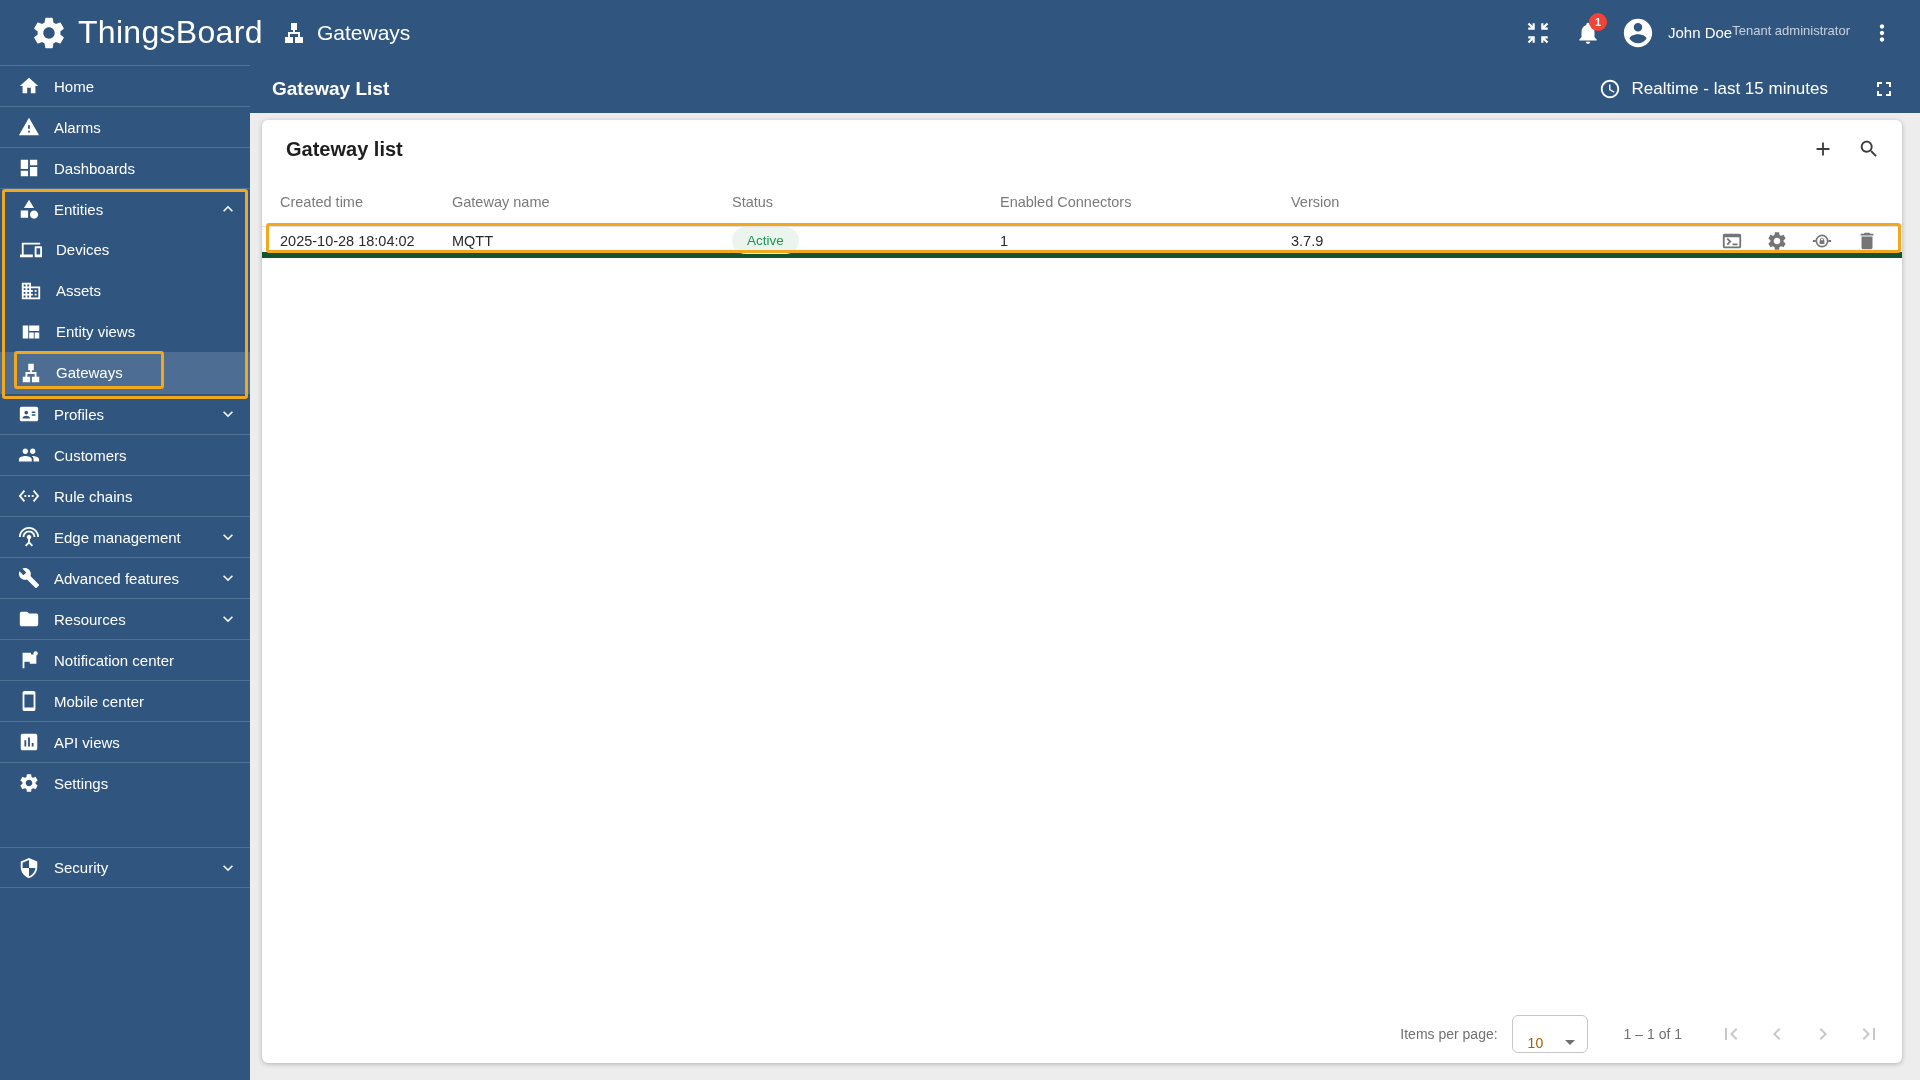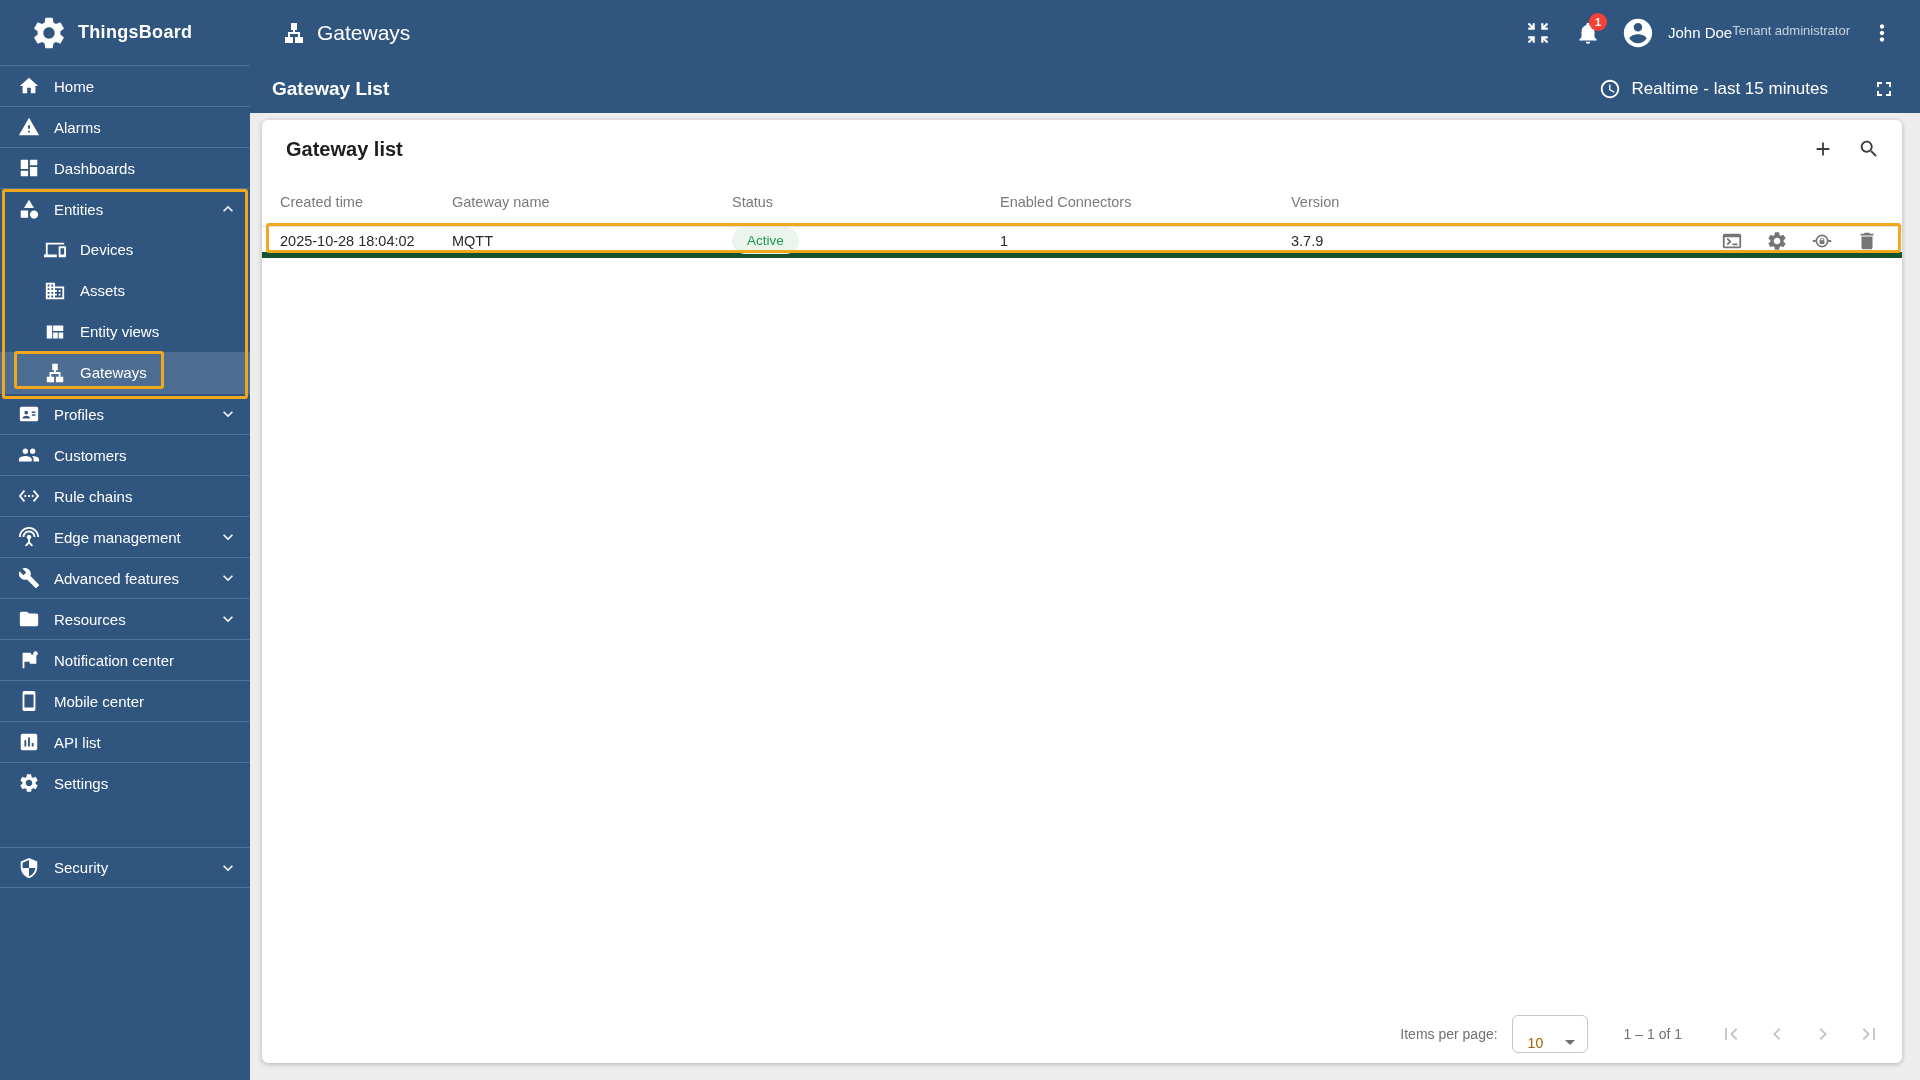--- a/index.html
+++ b/index.html
@@ -9,42 +9,42 @@
     font-family:"Liberation Sans", sans-serif; background:#ededed; color:#222;
   }
   svg { display:block; width:100%; height:100%; fill:currentColor; }
   .icon { display:inline-flex; flex:none; }
 
   
   .topbar { position:absolute; left:0; top:0; width:1920px; height:65px;
     background:#305680; color:#fff; display:flex; align-items:center; z-index:6; }
   .brand { width:250px; flex:none; display:flex; align-items:center; gap:10px; padding-left:30px; }
   .brand-logo { width:38px; height:38px; color:#fff; }
-  .brand-name { font-size:18px; font-weight:700; letter-spacing:.3px;text-align:right; }
+  .brand-name { font-size:32px; font-weight:400; letter-spacing:.3px;text-align:right; }
   .page-head { display:flex; align-items:center; gap:11px; margin-left:32px; font-size:21px; font-weight:500; }
   .page-head .icon { width:24px; height:24px; }
   .topbar-right { margin-left:auto; display:flex; align-items:center; gap:6px; padding-right:16px; }
   .tb-btn { width:44px; height:44px; display:flex; align-items:center; justify-content:center;
     background:none; border:none; color:#fff; cursor:pointer; position:relative; padding:0; }
   .tb-btn .icon { width:26px; height:26px; }
   .badge { position:absolute; top:2px; right:3px; min-width:18px; height:18px; border-radius:9px;
     background:#f44336; color:#fff; font-size:11px; font-weight:700; display:flex;
     align-items:center; justify-content:center; padding:0 4px; }
   .user-block { display:flex; flex-direction:row; line-height:1.3; margin:0 4px 0 2px; text-align:left; }
   .user-name { font-size:15px; color:#fff; }
   .user-role { font-size:13px; color:rgba(255,255,255,.72); }
 
   
   .sidebar { position:absolute; left:0; top:65px; width:250px; bottom:0; background:#305680;
     color:#fff; z-index:4; }
   .nav-item { height:41px; display:flex; align-items:center; gap:14px; padding:0 12px 0 18px;
     font-size:15px; font-weight:500; cursor:pointer; position:relative; }
   .nav-item.divided { border-top:1px solid rgba(255,255,255,.16); }
   .nav-item.last { border-bottom:1px solid rgba(255,255,255,.16);margin-top:44px; }
-  .nav-item.child { padding-left:44px; }
+  .nav-item.child { padding-left:20px; }
   .nav-item.active { background:rgba(255,255,255,.14); }
   .nav-icon { width:22px; height:22px; color:#fff; }
   .nav-label { flex:1; white-space:nowrap; }
   .nav-chevron { width:20px; height:20px; color:#fff; opacity:.95; }
   .nav-group { position:relative; }
 
   
   .hl { position:absolute; border:3px solid #f2a81d; border-radius:3px; pointer-events:none; z-index:9; }
   .hl-entities { left:2px; right:2px; top:1px; bottom:-6px; }
   .hl-gateways { left:14px; right:86px; top:-1px; bottom:4px; }
@@ -434,21 +434,21 @@
         </svg>
       </span>
     <span class="nav-label">Mobile center</span>
   </div>
   <div class="nav-item divided">
     <span class="icon nav-icon">
         <svg>
           <use href="#i-chart"></use>
         </svg>
       </span>
-    <span class="nav-label">API list</span>
+    <span class="nav-label">API views</span>
   </div>
   <div class="nav-item divided">
     <span class="icon nav-icon">
         <svg>
           <use href="#i-gear"></use>
         </svg>
       </span>
     <span class="nav-label">Settings</span>
   </div>
   <div class="nav-item divided last">

